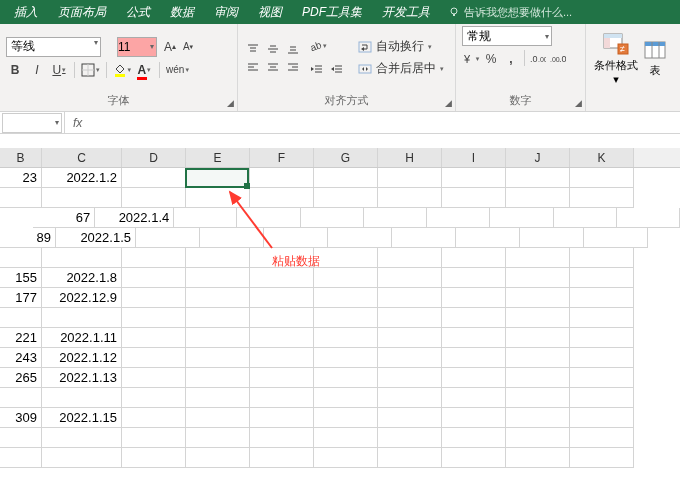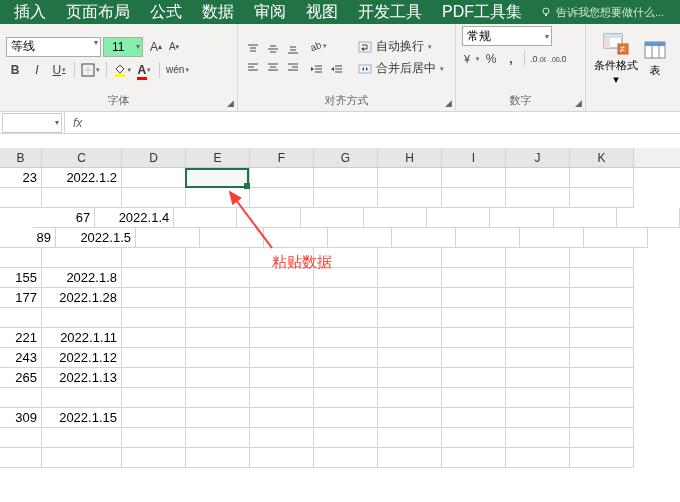--- a/index.html
+++ b/index.html
@@ -1,27 +1,27 @@
 <!DOCTYPE html>
 <html><head>
 <meta charset="utf-8">
 <style>
   * { box-sizing: border-box; margin: 0; padding: 0; }
   body { font-family: "Microsoft YaHei", sans-serif; font-size: 12px; background: #fff; width: 680px; height: 502px; overflow: hidden; }
   .ribbon-tabs { background: #217346; color: #fff; height: 24px; display: flex; align-items: center; padding: 0 4px; }
-  .ribbon-tabs .tab { padding: 0 10px; height: 15px; display: flex; align-items: center; font-size: 16px; cursor: pointer; }
+  .ribbon-tabs .tab { padding: 0 10px; height: 15px; display: flex; align-items: center; font-size: 12px; cursor: pointer; font-style: italic; }
   .ribbon-tabs .tell-me { display: flex; align-items: center; color: #d0e6d9; margin-left: 8px; font-size: 11px; }
   .ribbon-tabs .tell-me svg { margin-right: 4px; }
   .ribbon { background: #f3f2f1; height: 88px; border-bottom: 1px solid #d4d4d4; display: flex; overflow: hidden; }
   .group { border-right: 1px solid #d9d9d9; display: flex; flex-direction: column; }
   .group-body { flex: 1; display: flex; align-items: center; padding: 2px 6px; }
   .group-label { text-align: center; font-size: 11px; color: #666; padding: 2px 0 3px; position: relative; }
   .dlaunch { position: absolute; right: 3px; bottom: 3px; font-size: 9px; color: #666; }
   .font-name { width: 95px; height: 20px; border: 1px solid #ababab; background: #fff; display: flex; align-items: flex-start; padding: 0 4px; font-size: 12px; position: relative; }
-  .font-size { width: 40px; height: 20px; border: 1px solid #ababab; background: #86efac; display: flex; align-items: center; padding: 0 8px; font-size: 12px; margin-left: 2px; position: relative; }
+  .font-size { width: 40px; height: 20px; border: 1px solid #ababab; background: #fca5a5; display: flex; align-items: center; padding: 0 0; font-size: 12px; margin-left: 16px; position: relative; }
   .combo-arrow { position: absolute; right: 2px; font-size: 8px; color: #666; }
   .btnrow { display: flex; align-items: center; gap: 4px; margin-top: 4px; }
   .rbtn { min-width: 18px; height: 18px; display: flex; align-items: center; justify-content: center; color: #444; font-size: 12px; cursor: pointer; }
   .rbtn.dd::after { content: "▾"; font-size: 7px; margin-left: 1px; color: #666; }
   .vsep { width: 1px; height: 16px; background: #ccc; margin: 0 2px; }
   .align-grid { display: grid; grid-template-columns: repeat(3, 18px); gap: 2px; }
   .abtn { width: 18px; height: 16px; display: flex; align-items: center; justify-content: center; cursor: pointer; }
   .abtn svg { display: block; }
   .wide-btn { height: 20px; display: flex; align-items: center; padding: 0 4px; font-size: 12px; color: #333; cursor: pointer; }
   .wide-btn::after { content: "▾"; font-size: 7px; margin-left: 4px; color: #666; }
@@ -36,34 +36,34 @@
   .rowhead-spacer { width: 0px; }
   .colh { border-right: 1px solid #d4d4d4; display: flex; align-items: center; justify-content: center; font-size: 12px; color: #333; background: #e6e6e6; }
   .grid { position: relative; }
   .row { display: flex; height: 20px; }
   .cell { border-right: 1px solid #d4d4d4; border-bottom: 1px solid #d4d4d4; padding: 0 4px; display: flex; align-items: center; font-size: 13px; color: #000; overflow: hidden; white-space: nowrap; }
   .cell.r { justify-content: flex-end; }
   .cell.c { justify-content: center; }
   .selection { position: absolute; border: 2px solid #217346; background: rgba(33,115,70,0.05); pointer-events: none; }
   .fill-handle { position: absolute; width: 6px; height: 6px; background: #217346; right: -3px; bottom: -3px; }
   .annotation-arrow { position: absolute; pointer-events: none; }
-  .annotation-text { position: absolute; color: #ff3b30; font-size: 15px; pointer-events: none; }
+  .annotation-text { position: absolute; color: #ff3b30; font-size: 12px; pointer-events: none; }
 </style>
 </head>
 <body>
 
 <div class="ribbon-tabs">
   <div class="tab">插入</div>
   <div class="tab">页面布局</div>
   <div class="tab">公式</div>
   <div class="tab">数据</div>
   <div class="tab">审阅</div>
   <div class="tab">视图</div>
+  <div class="tab">PDF工具集</div>
   <div class="tab">开发工具</div>
-  <div class="tab">PDF工具集</div>
   <div class="tell-me">
     <svg width="12" height="12" viewBox="0 0 12 12">
         <circle cx="6" cy="5" r="3" fill="none" stroke="#d0e6d9" stroke-width="1"></circle>
         <rect x="5" y="8" width="2" height="2" fill="#d0e6d9"></rect>
       </svg>
     <span>告诉我您想要做什么...</span>
   </div>
 </div>
 
 <div class="ribbon">
@@ -374,21 +374,21 @@
       <div class="cell" style="width: 64px;"></div>
       <div class="cell" style="width: 64px;"></div>
       <div class="cell" style="width: 64px;"></div>
       <div class="cell" style="width: 64px;"></div>
       <div class="cell" style="width: 64px;"></div>
       <div class="cell" style="width: 64px;"></div>
       <div class="cell" style="width: 64px;"></div>
     </div>
     <div class="row">
       <div class="cell r" style="width: 42px;">177</div>
-      <div class="cell r" style="width: 80px;">2022.1.28</div>
+      <div class="cell r" style="width: 80px;">2022.12.9</div>
       <div class="cell" style="width: 64px;"></div>
       <div class="cell" style="width: 64px;"></div>
       <div class="cell" style="width: 64px;"></div>
       <div class="cell" style="width: 64px;"></div>
       <div class="cell" style="width: 64px;"></div>
       <div class="cell" style="width: 64px;"></div>
       <div class="cell" style="width: 64px;"></div>
       <div class="cell" style="width: 64px;"></div>
     </div>
     <div class="row">

